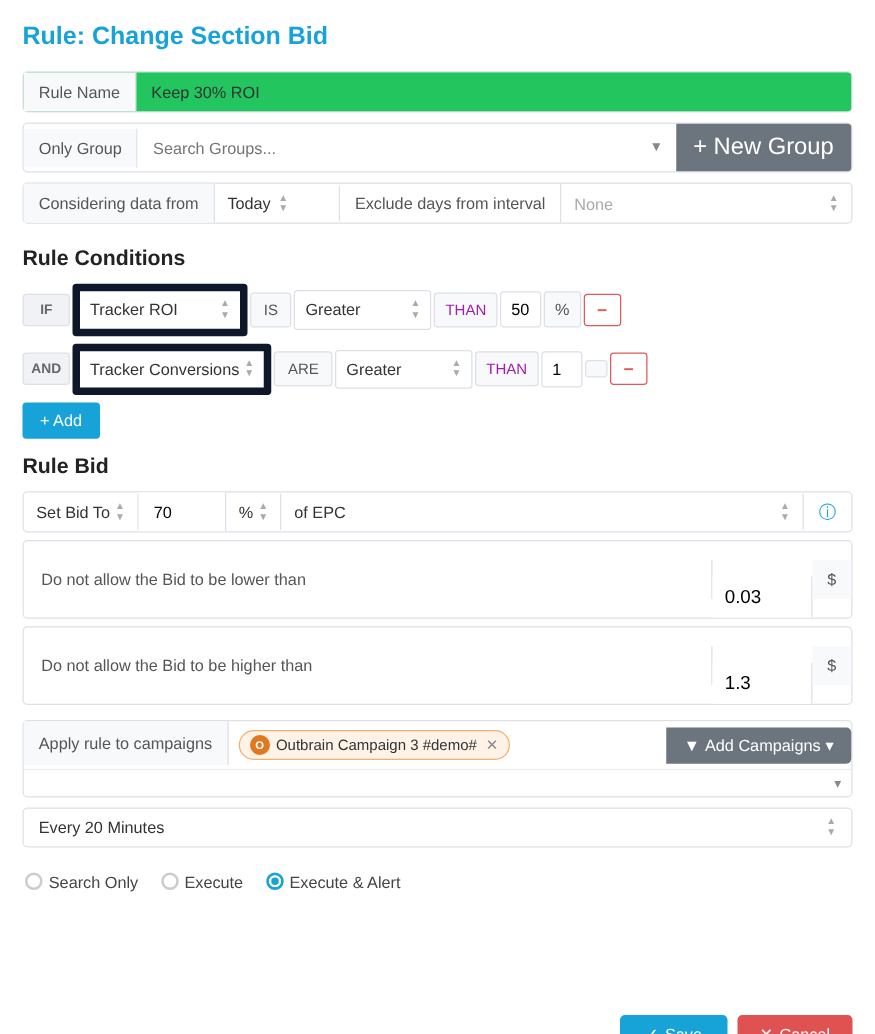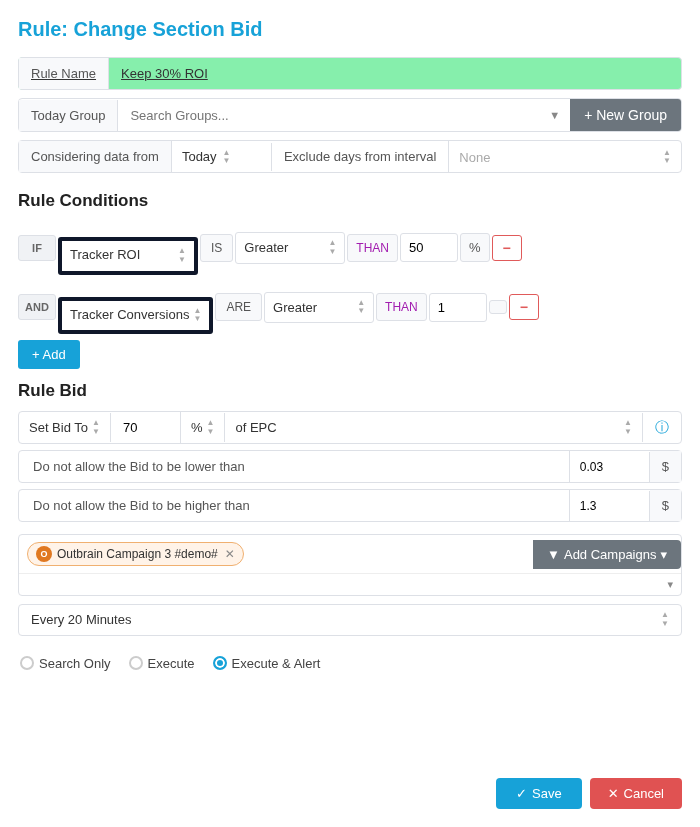--- a/index.html
+++ b/index.html
@@ -25,22 +25,21 @@
     }
     .page-title span {
       color: #17a2d8;
     }
     .form-row {
       display: flex;
       align-items: flex-start;
       border: 1px solid #dde0e6;
       border-radius: 4px;
       margin-bottom: 8px;
-      background: #86efac;
-      text-decoration: underline;
+      background: #22c55e;
     }
     .form-label {
       padding: 8px 12px;
       color: #555;
       font-size: 13px;
       background: #f8f9fb;
       border-right: 1px solid #dde0e6;
       white-space: nowrap;
       min-width: 80px;
     }
@@ -80,21 +79,21 @@
       color: #888;
       cursor: pointer;
       font-size: 11px;
     }
     .new-group-btn {
       background: #6c757d;
       color: #fff;
       border: none;
       padding: 8px 14px;
       cursor: pointer;
-      font-size: 14px;
+      font-size: 19px;
       white-space: nowrap;
       border-radius: 0 3px 3px 0;
     }
     .considering-row {
       display: flex;
       align-items: center;
       border: 1px solid #dde0e6;
       border-radius: 4px;
       margin-bottom: 18px;
     }
@@ -154,26 +153,26 @@
       padding: 6px 6px;
       font-size: 11px;
       font-weight: 600;
       color: #666;
       background: #f0f2f5;
       border: 1px solid #dde0e6;
       border-radius: 3px;
     }
     .cond-select {
       display: flex;
-      border: 4px solid #0f172a;
+      align-items: center;
+      border: 6px solid #0f172a;
       border-radius: 3px;
       padding: 6px 8px;
       background: #fff;
       min-width: 140px;
-      margin-top: 16px;
     }
     .cond-is-badge {
       border: 1px solid #dde0e6;
       border-radius: 3px;
       padding: 6px 10px;
       font-size: 12px;
       color: #555;
       background: #f8f9fb;
     }
     .cond-greater-select {
@@ -191,21 +190,21 @@
       padding: 6px 8px;
       font-size: 12px;
       color: #a21caf;
       background: #f8f9fb;
     }
     .cond-value-input {
       border: 1px solid #dde0e6;
       border-radius: 3px;
       padding: 6px 8px;
       font-size: 13px;
-      width: 58px;
+      width: 33px;
       outline: none;
     }
     .cond-unit {
       border: 1px solid #dde0e6;
       border-radius: 3px;
       padding: 6px 8px;
       font-size: 13px;
       color: #555;
       background: #f8f9fb;
     }
@@ -286,23 +285,24 @@
     .bid-limit-label {
       padding: 8px 14px;
       color: #555;
       border-right: 1px solid #dde0e6;
       flex: 1;
     }
     .bid-limit-value {
       border: none;
       outline: none;
       padding: 8px 10px;
-      font-size: 12px;
+      font-size: 15px;
       width: 80px;
       border-right: 1px solid #dde0e6;
+      margin-top: 28px;
     }
     .bid-limit-currency {
       padding: 8px 12px;
       color: #555;
       background: #f8f9fb;
       border-left: none;
     }
     .campaigns-label {
       padding: 10px 12px;
       color: #555;
@@ -484,21 +484,21 @@
   <div class="page-title">
     <span>Rule: </span><span style="color:#17a2d8">Change Section Bid</span>
   </div>
 
   <div class="form-row">
     <span class="form-label">Rule Name</span>
     <input class="form-input" type="text" value="Keep 30% ROI" style="">
   </div>
 
   <div class="search-group-row">
-    <span class="form-label">Today Group</span>
+    <span class="form-label">Only Group</span>
     <div class="search-group-inner">
       <input class="search-group-input" type="text" placeholder="Search Groups..." style="">
       <span class="dropdown-arrow">▼</span>
     </div>
     <button class="new-group-btn">+ New Group</button>
   </div>
 
   <div class="considering-row">
     <span class="considering-label">Considering data from</span>
     <div class="select-field">
@@ -582,20 +582,21 @@
 
     <div class="bid-limit-row">
       <span class="bid-limit-label">Do not allow the Bid to be higher than</span>
       <input class="bid-limit-value" type="text" value="1.3" style="">
       <span class="bid-limit-currency">$</span>
     </div>
   </div>
 
   <div class="campaigns-container">
     <div class="campaigns-top">
+      <span class="campaigns-label">Apply rule to campaigns</span>
       <div class="campaigns-tags-area">
         <div class="campaign-tag">
           <span class="campaign-tag-icon">O</span>
           <span>Outbrain Campaign 3 #demo#</span>
           <span class="campaign-tag-remove">✕</span>
         </div>
       </div>
       <button class="add-campaigns-btn">
         <span>▼</span>
         <span>Add Campaigns</span>

